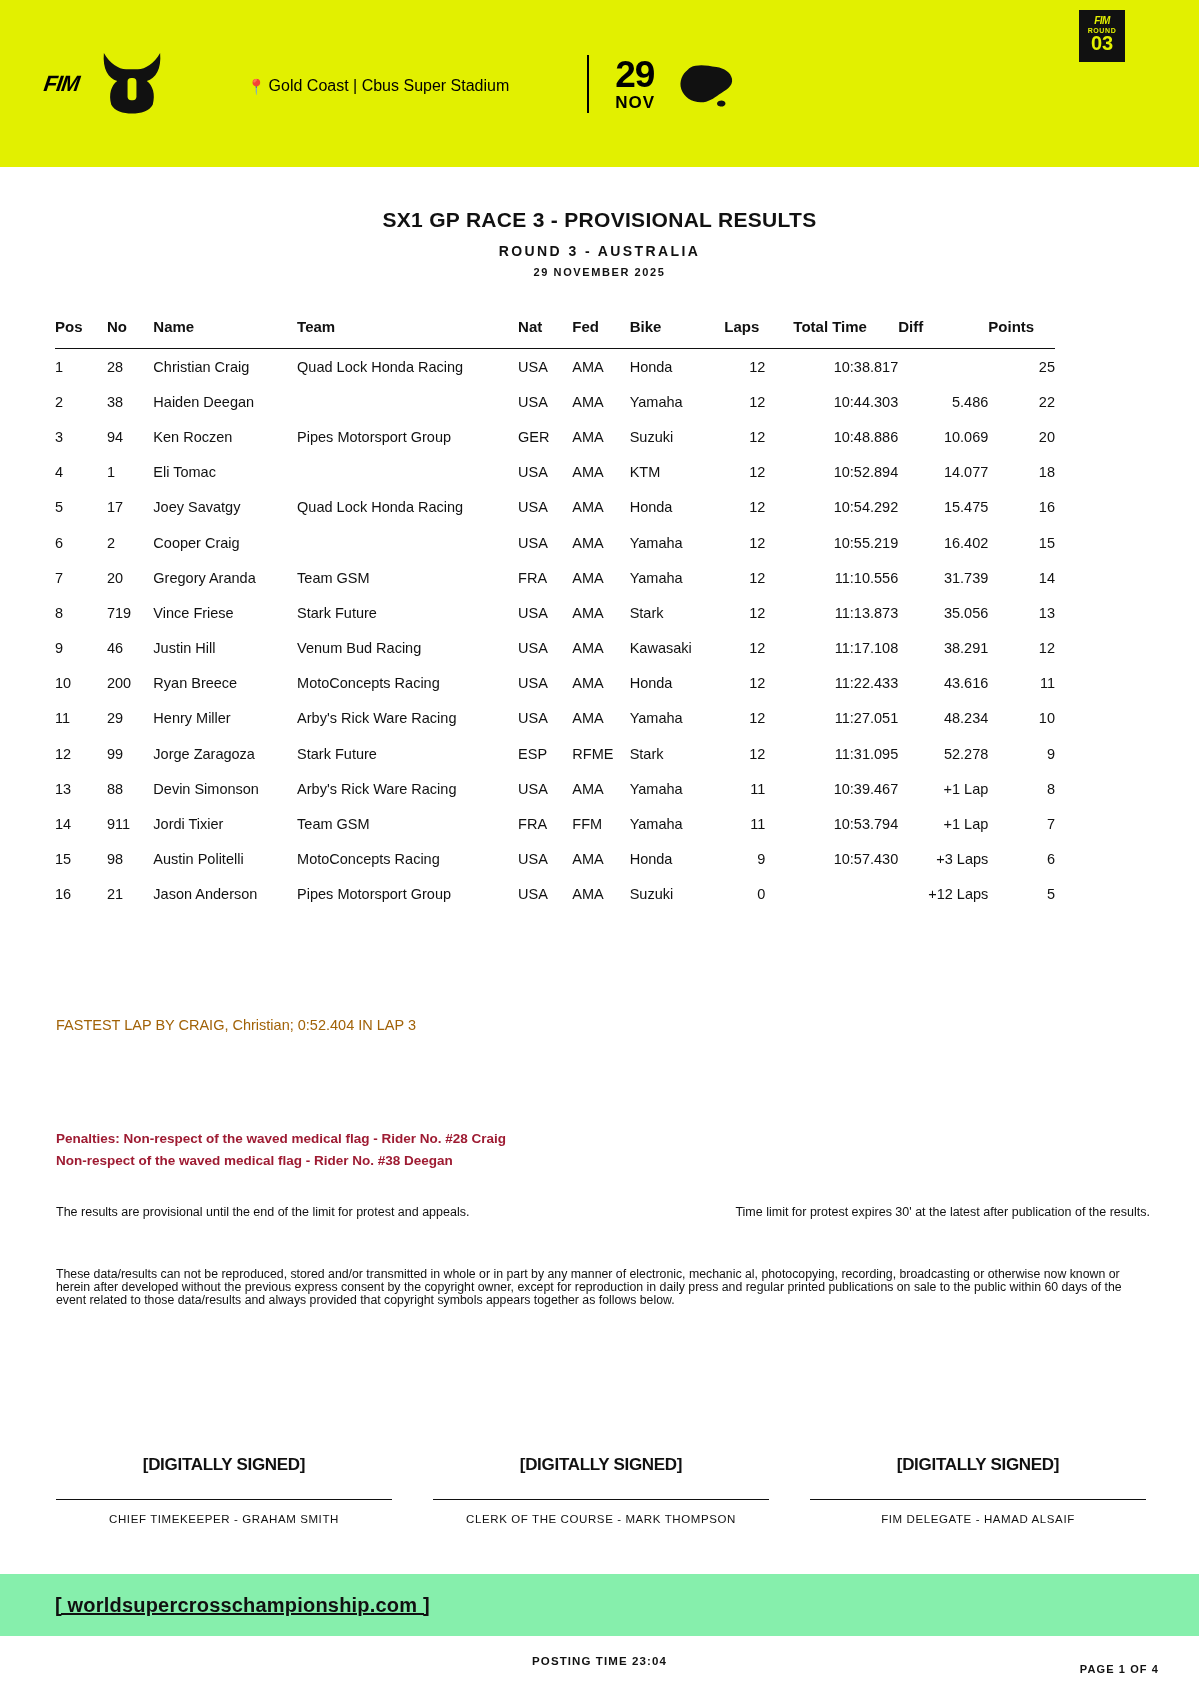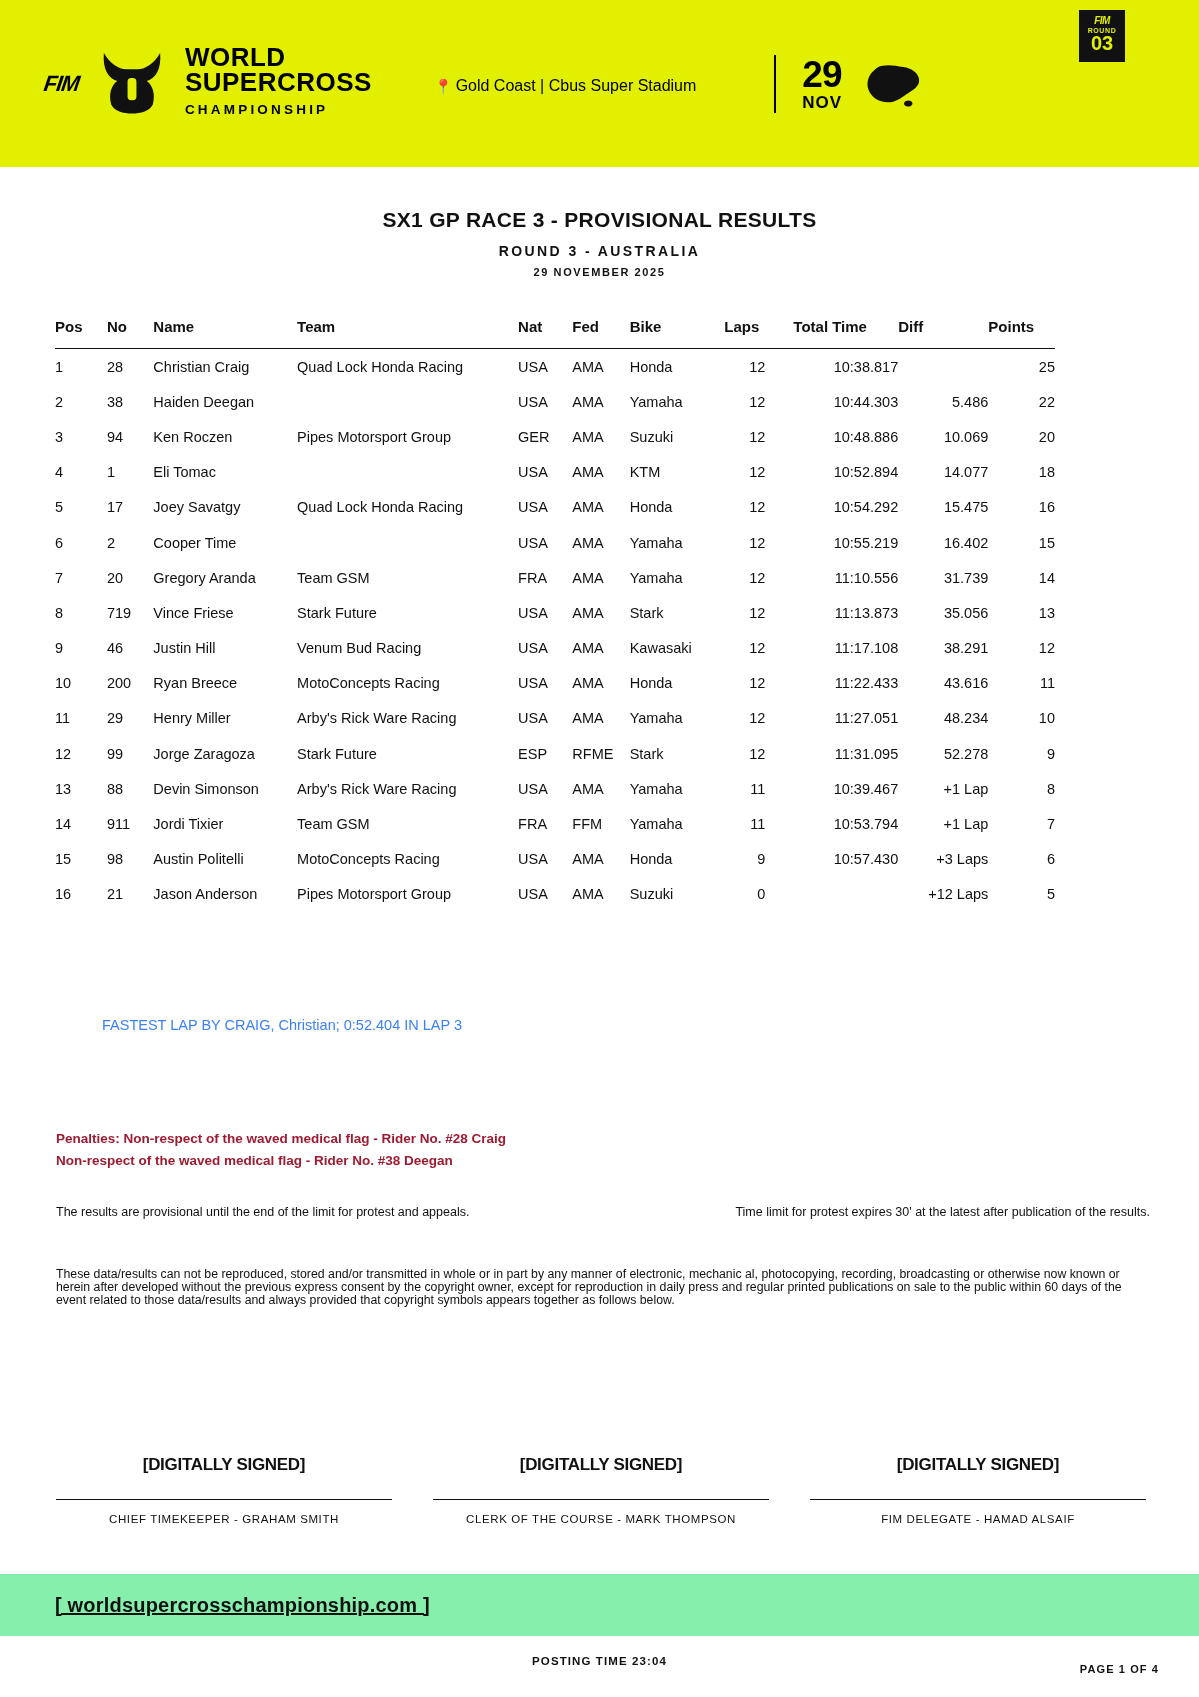--- a/index.html
+++ b/index.html
@@ -189,22 +189,21 @@
   .c-diff  { width: 95px; text-align: right; }
   .c-points{ width: 70px; text-align: right; }
   th.c-laps, th.c-time, th.c-diff, th.c-points { text-align: right; }
   th.c-laps { padding-right: 28px; }
 
   
   .fastest-lap {
     position: absolute;
     top: 1017px; left: 56px;
     font-size: 14.5px;
-    color: #3b82f6;
-    margin-left: 46px;
+    color: #a16207;
   }
   .penalties {
     position: absolute;
     top: 1128px; left: 56px;
     font-size: 13.5px;
     font-weight: 700;
     color: #9e1b32;
     line-height: 22px;
   }
   .provisional-note {
@@ -300,25 +299,20 @@
 
 <div class="header">
   <div class="header-inner">
     <span class="fim-mark">FIM</span>
 
     <svg class="bull-logo" viewBox="0 0 100 100">
       <path d="M12 8 C10 30, 18 42, 30 46 C22 52, 18 64, 22 78 C30 94, 70 94, 78 78 C82 64, 78 52, 70 46 C82 42, 90 30, 88 8 C80 22, 68 30, 58 30 L42 30 C32 30, 20 22, 12 8 Z" fill="#111"></path>
       <rect x="44" y="42" width="12" height="30" rx="5" fill="#e2f000"></rect>
     </svg>
 
-    <div class="wsx-title">
-      <span>WORLD</span><br>
-      <span>SUPERCROSS</span>
-      <span class="sub">CHAMPIONSHIP</span>
-    </div>
 
     <div class="event-block">
       <div class="event-venue">
         <span class="pin">📍</span>
         <span>Gold Coast | Cbus Super Stadium</span>
       </div>
     </div>
 
     <div class="divider-v"></div>
 
@@ -422,21 +416,21 @@
           <td class="c-fed">AMA</td>
           <td class="c-bike">Honda</td>
           <td class="c-laps">12</td>
           <td class="c-time">10:54.292</td>
           <td class="c-diff">15.475</td>
           <td class="c-points">16</td>
         </tr>
         <tr>
           <td class="c-pos">6</td>
           <td class="c-no">2</td>
-          <td class="c-name">Cooper Time</td>
+          <td class="c-name">Cooper Craig</td>
           <td class="c-team"></td>
           <td class="c-nat">USA</td>
           <td class="c-fed">AMA</td>
           <td class="c-bike">Yamaha</td>
           <td class="c-laps">12</td>
           <td class="c-time">10:55.219</td>
           <td class="c-diff">16.402</td>
           <td class="c-points">15</td>
         </tr>
         <tr>

